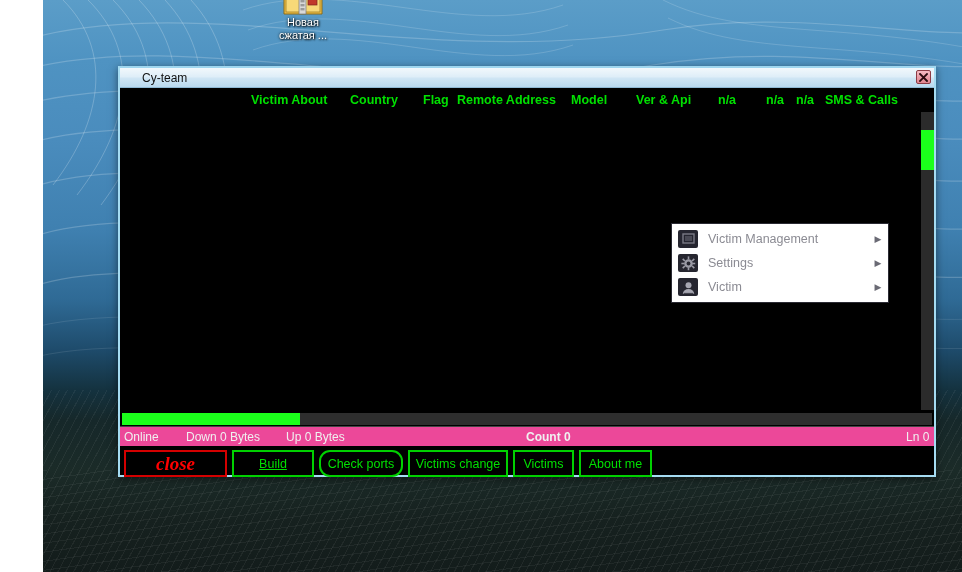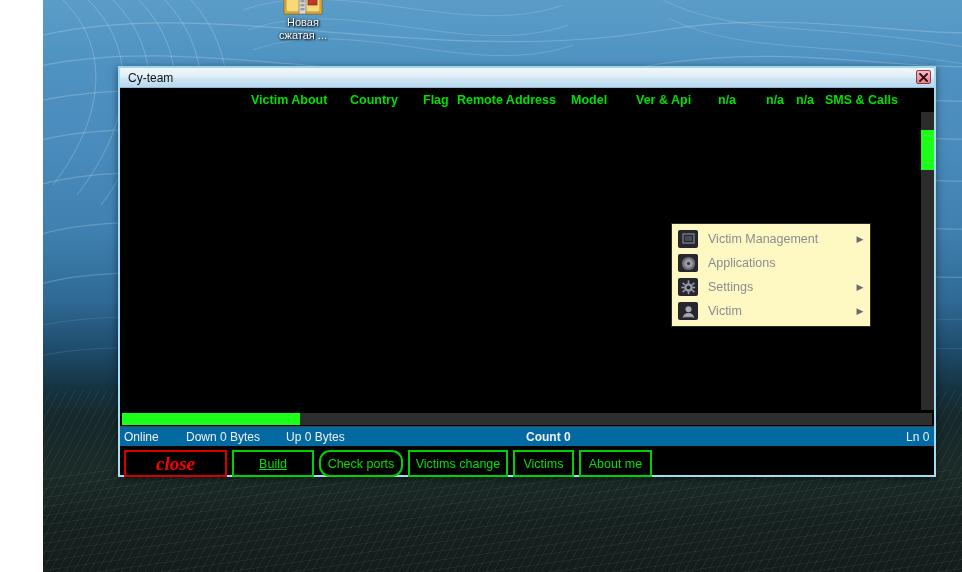--- a/index.html
+++ b/index.html
@@ -63,21 +63,21 @@
     border-top-color: #9fd6ef;
     background: #000;
     box-shadow: 0 2px 8px rgba(0,0,0,0.5);
   }
   #titlebar {
     height: 20px;
     background: linear-gradient(to bottom, #f2f8fc 0%, #dfeef8 45%, #cfe5f4 55%, #b9d9ee 100%);
     border-bottom: 1px solid #8fb9d4;
     display: flex; align-items: center;
     position: relative;
-    padding-left: 8px;
+    padding-left: 22px;
   }
   #title-text {
     font-size: 12px; color: #111;
     font-family: "Liberation Sans", sans-serif;
   }
   #close-btn {
     position: absolute; right: 3px; top: 2px;
     width: 15px; height: 14px;
     background: linear-gradient(to bottom,#f6b9c2,#e0848f);
     border: 1px solid #8c3b45;
@@ -134,21 +134,21 @@
   #progress-fill {
     height: 100%;
     width: 22%;
     background: #1bff1b;
   }
 
   
   #statusbar {
     position: absolute; left: 0; right: 0; top: 358px;
     height: 20px;
-    background: #0369a1;
+    background: #ec4899;
     color: #f0f0f0;
     font-size: 12px;
     border-top: 1px solid #444;
   }
   #statusbar .sitem { position: absolute; top: 3px; white-space: nowrap; }
 
   
   #buttonbar {
     position: absolute; left: 0; right: 0; top: 378px; bottom: 0;
     background: #000;
@@ -172,22 +172,22 @@
     font-family: "Liberation Serif", serif;
     font-style: italic;
     font-weight: bold;
     font-size: 19px;
   }
 
   
   #context-menu {
     position: absolute;
     left: 551px; top: 155px;
-    width: 200px;
-    background: #fef9c3;
+    width: 218px;
+    background: #ffffff;
     border: 1px solid #2a2a33;
     padding: 3px 0;
     z-index: 50;
   }
   .menu-item {
     height: 24px;
     display: flex; align-items: center;
     position: relative;
     padding-left: 6px;
     cursor: pointer;
@@ -328,31 +328,20 @@
               <rect x="1" y="1" width="11" height="9" fill="none" stroke="#7a7a85" stroke-width="1.4"></rect>
               <rect x="3" y="3" width="7" height="5" fill="#4a4a55"></rect>
             </svg>
           </span>
           <span class="mi-label">Victim Management</span>
           <span class="mi-arrow">▶</span>
         </div>
         <div class="menu-item">
           <span class="mi-icon">
             <svg width="15" height="15" viewBox="0 0 15 15">
-              <circle cx="7.5" cy="7.5" r="6.6" fill="#6f6f7a"></circle>
-              <circle cx="7.5" cy="7.5" r="4.4" fill="#9a9aa5"></circle>
-              <circle cx="7.5" cy="7.5" r="1.6" fill="#33333c"></circle>
-            </svg>
-          </span>
-          <span class="mi-label">Applications</span>
-          <span class="mi-arrow hidden"></span>
-        </div>
-        <div class="menu-item">
-          <span class="mi-icon">
-            <svg width="15" height="15" viewBox="0 0 15 15">
               <g fill="#9a9aa5">
                 <circle cx="7.5" cy="7.5" r="4.3"></circle>
                 <rect x="6.7" y="0.4" width="1.6" height="3"></rect>
                 <rect x="6.7" y="11.2" width="1.6" height="3"></rect>
                 <rect x="0.4" y="6.7" width="3" height="1.6"></rect>
                 <rect x="11.2" y="6.7" width="3" height="1.6"></rect>
                 <rect x="2" y="2.4" width="1.6" height="3" transform="rotate(-45 2.8 3.9)"></rect>
                 <rect x="11.4" y="2.4" width="1.6" height="3" transform="rotate(45 12.2 3.9)"></rect>
                 <rect x="2" y="9.6" width="1.6" height="3" transform="rotate(45 2.8 11.1)"></rect>
                 <rect x="11.4" y="9.6" width="1.6" height="3" transform="rotate(-45 12.2 11.1)"></rect>

